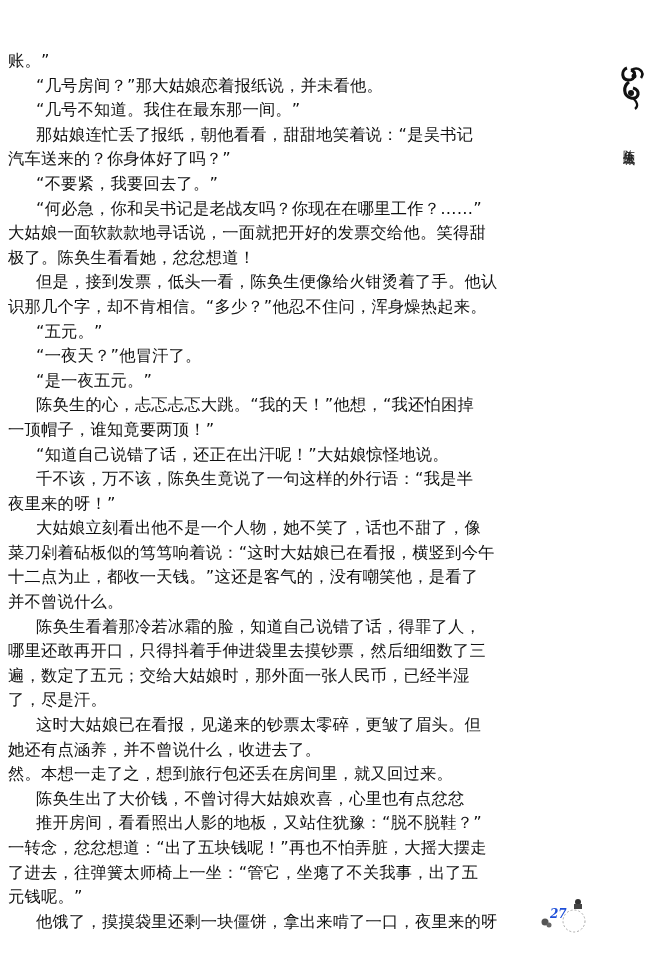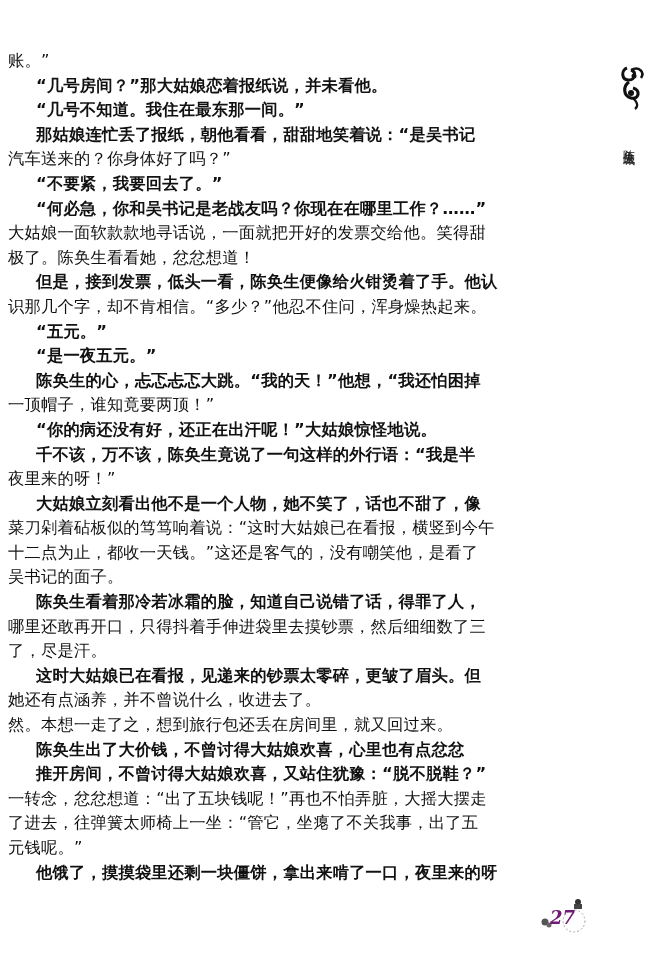--- a/index.html
+++ b/index.html
@@ -1,63 +1,65 @@
 <!DOCTYPE html>
 <html><head>
 <meta charset="utf-8">
 <style>
   html, body { margin: 0; padding: 0; background: #ffffff; }
   body { width: 650px; height: 959px; position: relative; overflow: hidden;
          font-family: "DejaVu Sans", "Liberation Sans", sans-serif; color: #111; }
   .page-text { position: absolute; left: 8px; top: 49px; width: 400px; }
   .line { height: 24.6px; line-height: 24.6px; font-size: 16.3px; white-space: nowrap;
           letter-spacing: 0.2px; overflow: visible; }
-  .line.indent { padding-left: 28px; font-weight: bold; }
+  .line.indent { padding-left: 28px; }
   .side-ornament { position: absolute; left: 619px; top: 62px; width: 30px; height: 50px; }
   .running-title { position: absolute; left: 622px; top: 140px; width: 14px;
                    font-size: 12px; line-height: 14px; writing-mode: vertical-rl;
                    letter-spacing: 1px; color: #222; }
   .page-number-wrap { position: absolute; left: 540px; top: 895px; width: 50px; height: 45px; }
-  .page-number { position: absolute; left: 10px; top: 12px; font-size: 18px; font-weight: bold;
-                 font-style: italic; font-family: "DejaVu Serif", serif; color: #701a75; }
+  .page-number { position: absolute; left: 10px; top: 12px; font-size: 12px; font-weight: bold;
+                 font-style: italic; font-family: "DejaVu Serif", serif; color: #1d4ed8; }
 </style>
 </head>
 <body>
 
 <div class="page-text">
   <div class="line">账。”</div>
   <div class="line indent">“几号房间？”那大姑娘恋着报纸说，并未看他。</div>
   <div class="line indent">“几号不知道。我住在最东那一间。”</div>
   <div class="line indent">那姑娘连忙丢了报纸，朝他看看，甜甜地笑着说：“是吴书记</div>
   <div class="line">汽车送来的？你身体好了吗？”</div>
   <div class="line indent">“不要紧，我要回去了。”</div>
   <div class="line indent">“何必急，你和吴书记是老战友吗？你现在在哪里工作？……”</div>
   <div class="line">大姑娘一面软款款地寻话说，一面就把开好的发票交给他。笑得甜</div>
   <div class="line">极了。陈奂生看看她，忿忿想道！</div>
   <div class="line indent">但是，接到发票，低头一看，陈奂生便像给火钳烫着了手。他认</div>
   <div class="line">识那几个字，却不肯相信。“多少？”他忍不住问，浑身燥热起来。</div>
   <div class="line indent">“五元。”</div>
+  <div class="line indent">“一夜天？”他冒汗了。</div>
   <div class="line indent">“是一夜五元。”</div>
   <div class="line indent">陈奂生的心，忐忑忐忑大跳。“我的天！”他想，“我还怕困掉</div>
   <div class="line">一顶帽子，谁知竟要两顶！”</div>
-  <div class="line indent">“你的病还没有好，还正在出汗呢！”大姑娘惊怪地说。</div>
+  <div class="line indent">“知道自己说错了话，还正在出汗呢！”大姑娘惊怪地说。</div>
   <div class="line indent">千不该，万不该，陈奂生竟说了一句这样的外行语：“我是半</div>
   <div class="line">夜里来的呀！”</div>
   <div class="line indent">大姑娘立刻看出他不是一个人物，她不笑了，话也不甜了，像</div>
   <div class="line">菜刀剁着砧板似的笃笃响着说：“这时大姑娘已在看报，横竖到今午</div>
   <div class="line">十二点为止，都收一天钱。”这还是客气的，没有嘲笑他，是看了</div>
-  <div class="line">吴书记的面子。</div>
+  <div class="line">并不曾说什么。</div>
   <div class="line indent">陈奂生看着那冷若冰霜的脸，知道自己说错了话，得罪了人，</div>
   <div class="line">哪里还敢再开口，只得抖着手伸进袋里去摸钞票，然后细细数了三</div>
+  <div class="line">遍，数定了五元；交给大姑娘时，那外面一张人民币，已经半湿</div>
   <div class="line">了，尽是汗。</div>
   <div class="line indent">这时大姑娘已在看报，见递来的钞票太零碎，更皱了眉头。但</div>
   <div class="line">她还有点涵养，并不曾说什么，收进去了。</div>
   <div class="line">然。本想一走了之，想到旅行包还丢在房间里，就又回过来。</div>
   <div class="line indent">陈奂生出了大价钱，不曾讨得大姑娘欢喜，心里也有点忿忿</div>
-  <div class="line indent">推开房间，不曾讨得大姑娘欢喜，又站住犹豫：“脱不脱鞋？”</div>
+  <div class="line indent">推开房间，看看照出人影的地板，又站住犹豫：“脱不脱鞋？”</div>
   <div class="line">一转念，忿忿想道：“出了五块钱呢！”再也不怕弄脏，大摇大摆走</div>
   <div class="line">了进去，往弹簧太师椅上一坐：“管它，坐瘪了不关我事，出了五</div>
   <div class="line">元钱呢。”</div>
   <div class="line indent">他饿了，摸摸袋里还剩一块僵饼，拿出来啃了一口，夜里来的呀</div>
 </div>
 
 <div class="side-ornament">
   <svg width="30" height="50" viewBox="0 0 30 50">
     <path d="M8 6 C2 8, 2 18, 10 18 C16 18, 18 10, 12 8" fill="none" stroke="#111" stroke-width="3"></path>
     <path d="M12 8 C20 4, 26 10, 22 16" fill="none" stroke="#111" stroke-width="2.5"></path>

